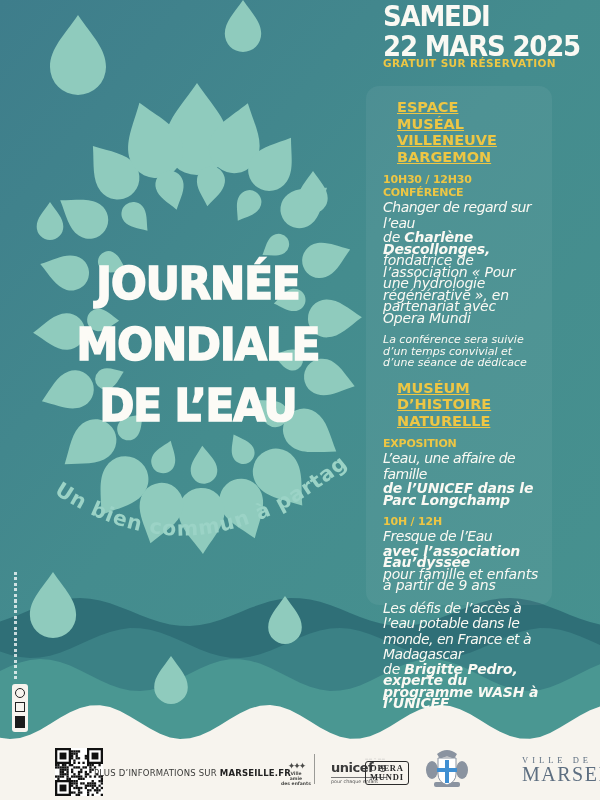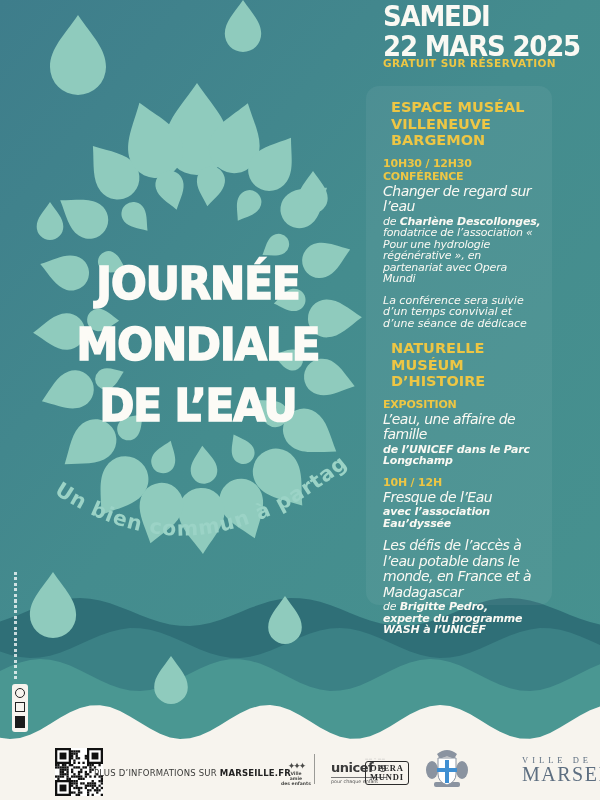--- a/index.html
+++ b/index.html
@@ -22,25 +22,25 @@
   .rc-header{position:absolute;left:383px;top:2px;z-index:3;color:#FAF9F3;
     font-weight:800;font-size:26px;line-height:27px;letter-spacing:-1.2px;
     transform:scaleY(1.1);transform-origin:top left;}
   .rc-free{position:absolute;left:383px;top:57px;z-index:3;color:#EDC644;
     font-weight:800;font-size:10.5px;letter-spacing:.4px;}
   .panel{
     position:absolute;left:366px;top:86px;width:186px;height:519px;z-index:2;
     background:rgba(255,255,255,.055);border-radius:13px;
     box-sizing:border-box;padding:13px 10px 10px 17px;color:#FAF9F3;
   }
-  .venue{color:#EDC644;font-weight:800;font-size:14.5px;line-height:16.5px;margin:0 8px 8px;}
+  .venue{color:#EDC644;font-weight:800;font-size:14.5px;line-height:16.5px;margin:0 14px 8px;text-decoration:underline;}
   .evt{margin:0 0 9px;}
   .evt .time{color:#EDC644;font-weight:800;font-size:11px;line-height:13px;letter-spacing:-.2px;}
   .evt .etitle{font-style:italic;font-size:14px;line-height:15.5px;letter-spacing:-.5px;margin:1px 0 1px;}
-  .evt .edetail{font-style:italic;font-size:11px;line-height:11.5px;letter-spacing:-.2px;}
+  .evt .edetail{font-style:italic;font-size:14px;line-height:11.5px;letter-spacing:-.2px;}
   .evt .edetail b{font-weight:800;}
   .note{font-style:italic;font-size:11px;line-height:11.5px;margin:10px 0 11px;}
   
   .v-credits{position:absolute;left:14px;top:572px;width:3px;height:110px;z-index:4;
     background:repeating-linear-gradient(180deg,rgba(255,255,255,.75) 0 3px,transparent 3px 5.5px);}
   .print-badge{position:absolute;left:12px;top:684px;width:16px;height:48px;z-index:4;
     background:#F7F4EE;border-radius:3px;display:flex;flex-direction:column;
     align-items:center;justify-content:space-around;padding:2px 0;box-sizing:border-box;}
   .print-badge .pb1{width:10px;height:10px;border:1px solid #222;border-radius:50%;box-sizing:border-box;}
   .print-badge .pb2{width:10px;height:10px;border:1px solid #222;box-sizing:border-box;}
@@ -161,34 +161,35 @@
 
     <div class="evt">
       <div class="time">10H30 / 12H30 CONFÉRENCE</div>
       <div class="etitle">Changer de regard sur l’eau</div>
       <div class="edetail"><span>de </span><b>Charlène Descollonges,</b><span> fondatrice de l’association « Pour une hydrologie régénérative », en partenariat avec Opera Mundi</span></div>
     </div>
 
     <div class="note">La conférence sera suivie d’un temps convivial et d’une séance de dédicace</div>
 
     <div class="venue">
+      <div>MUSÉUM D’HISTOIRE</div>
       <div>NATURELLE</div>
-      <div>MUSÉUM D’HISTOIRE</div>
     </div>
 
     <div class="evt">
       <div class="time">EXPOSITION</div>
       <div class="etitle">L’eau, une affaire de famille</div>
       <div class="edetail"><b>de l’UNICEF dans le Parc Longchamp</b></div>
     </div>
 
     <div class="evt">
       <div class="time">10H / 12H</div>
       <div class="etitle">Fresque de l’Eau</div>
       <div class="edetail"><b>avec l’association Eau’dyssée</b></div>
+      <div class="edetail">pour famille et enfants à partir de 9 ans</div>
     </div>
 
     <div class="evt">
       <div class="etitle">Les défis de l’accès à l’eau potable dans le monde, en France et à Madagascar</div>
       <div class="edetail"><span>de </span><b>Brigitte Pedro,</b></div>
       <div class="edetail"><b>experte du programme WASH à l’UNICEF</b></div>
     </div>
 
   </div>
 

